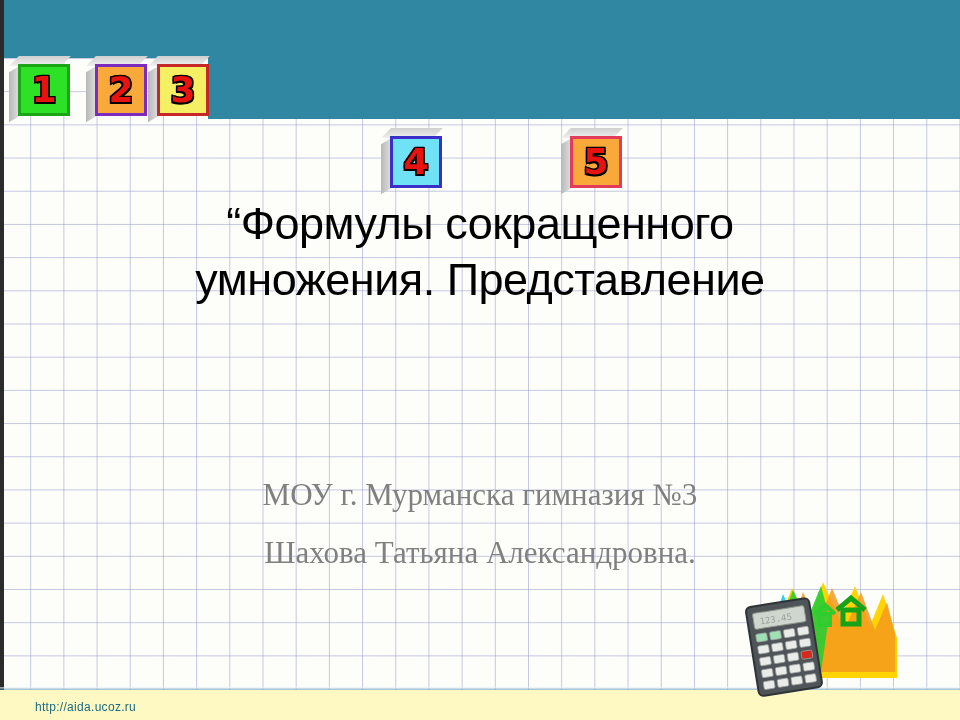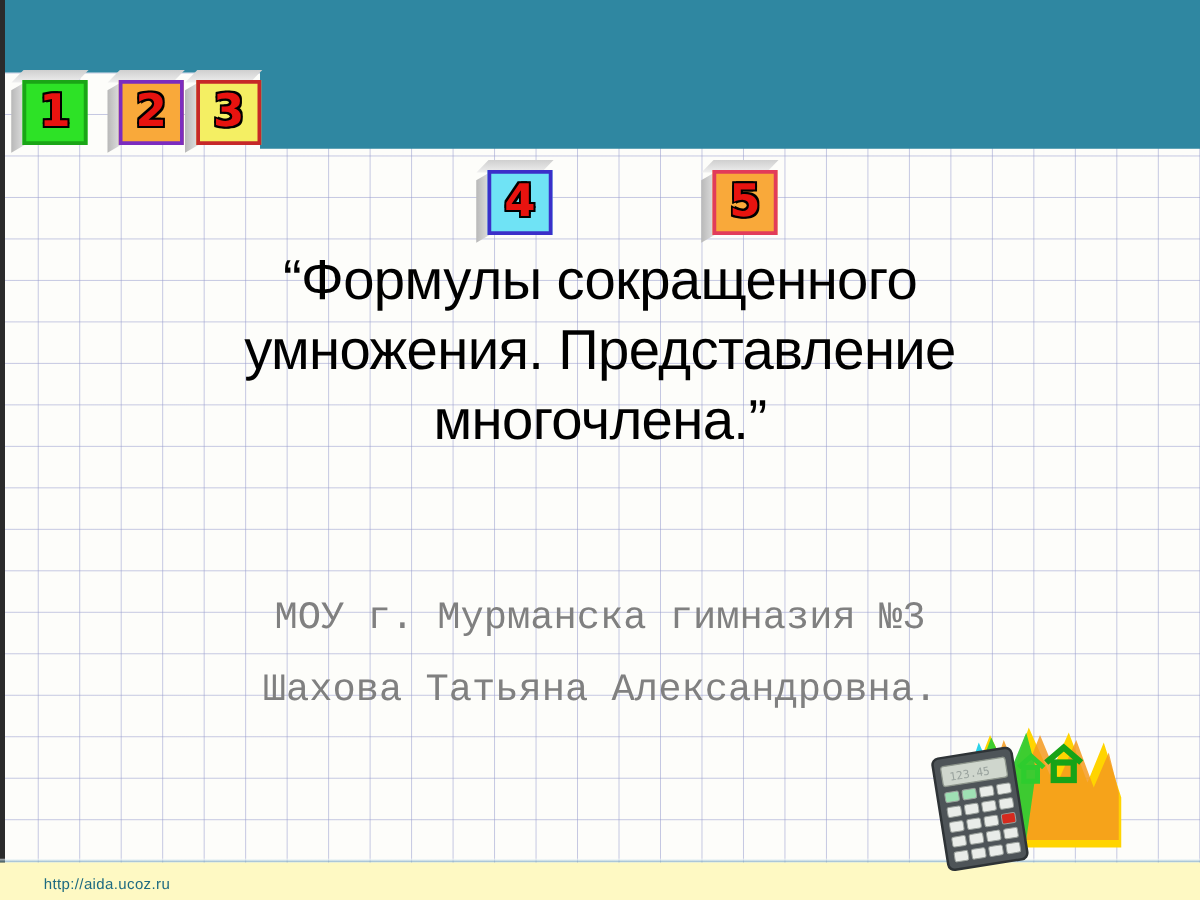--- a/index.html
+++ b/index.html
@@ -130,21 +130,21 @@
 
   
   #subtitle-block {
     position: absolute;
     left: 80px;
     top: 466px;
     width: 800px;
     text-align: center;
   }
   #subtitle-block .sline {
-    font-family: Liberation Mono, monospace;
+    font-family: Liberation Serif, serif;
     font-size: 31px;
     line-height: 58px;
     color: #808080;
     white-space: nowrap;
   }
 
   
   #calc-decoration {
     position: absolute;
     right: 48px;
@@ -204,21 +204,20 @@
     <div class="side-top"></div>
     <div class="side-left"></div>
     <div class="face" style="background:#f9a93a; border-color:#e23c5a;">
       <span class="num">5</span>
     </div>
   </div>
 
   <div id="title-block">
     <div class="tline">“Формулы сокращенного</div>
     <div class="tline">умножения. Представление</div>
-    <div class="tline">многочлена.”</div>
   </div>
 
   <div id="subtitle-block">
     <div class="sline">МОУ г. Мурманска гимназия №3</div>
     <div class="sline">Шахова Татьяна Александровна.</div>
   </div>
 
   <div id="calc-decoration">
     <svg viewBox="0 0 175 130" width="175" height="130">
 

